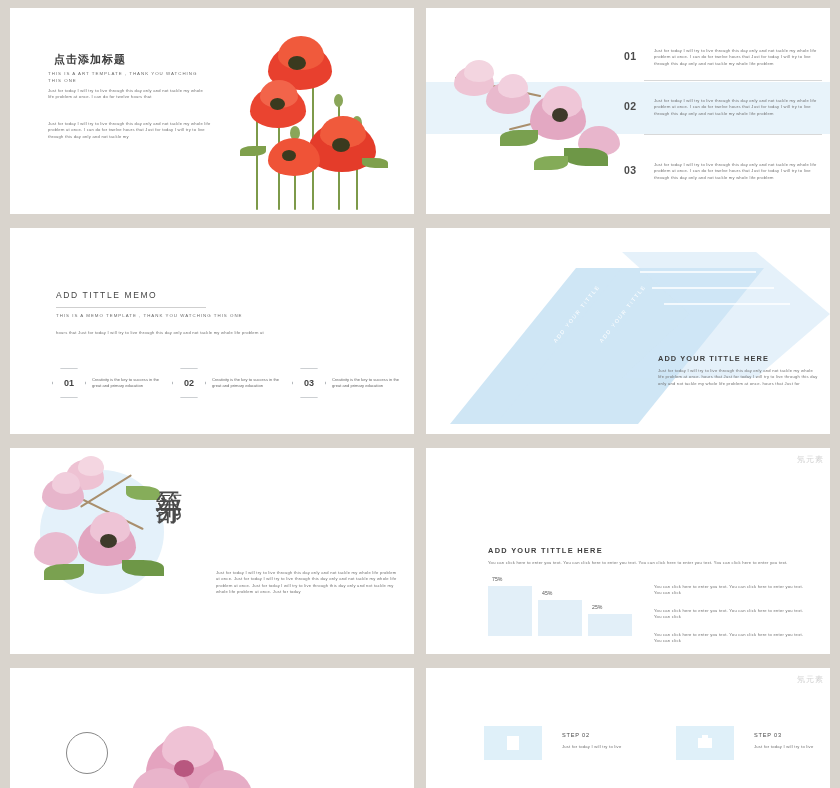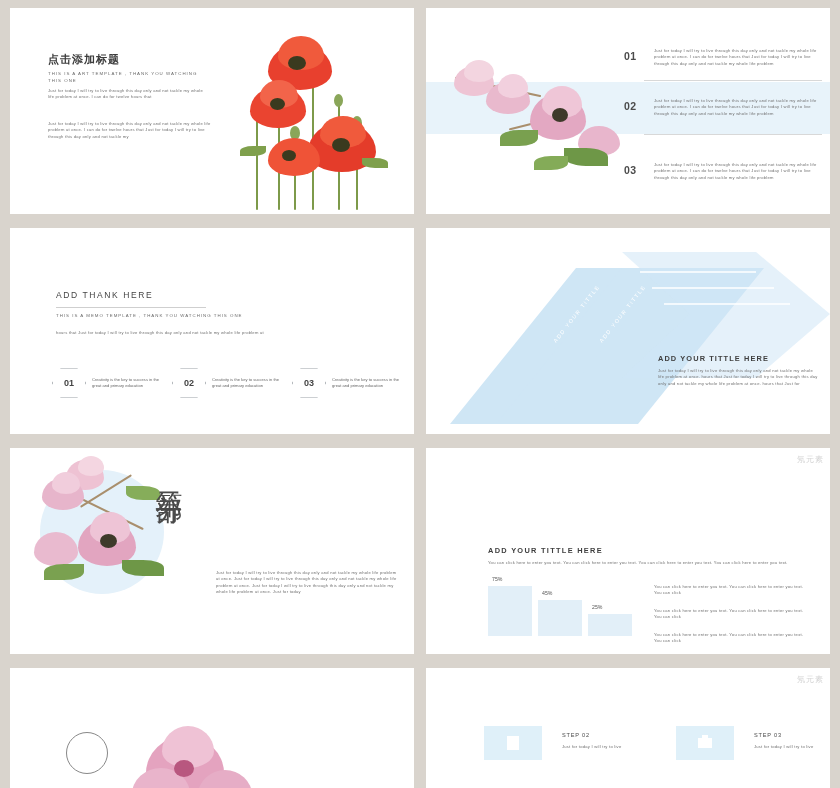--- a/index.html
+++ b/index.html
@@ -23,21 +23,21 @@
     position:relative;
     overflow:hidden;
   }
   
   .tiny{font-size:4.1px;line-height:6.4px;color:#6f6f6f;letter-spacing:.25px;}
   .hdr-cn{font-size:11px;color:#3c3c3c;font-weight:bold;letter-spacing:1px;}
   .hdr-en{font-size:8.5px;color:#444;letter-spacing:1.6px;}
   .sub-en{font-size:4.4px;color:#6b6b6b;letter-spacing:1px;line-height:7px;}
 
   
-  .s1-title{position:absolute;left:38px;top:44px;}
+  .s1-title{position:absolute;left:44px;top:44px;}
   .s1-sub{position:absolute;left:38px;top:62px;width:150px;}
   .s1-p1{position:absolute;left:38px;top:80px;width:155px;}
   .s1-p2{position:absolute;left:38px;top:113px;width:165px;}
   .poppy-wrap{position:absolute;right:8px;top:18px;width:190px;height:186px;}
 
   
   .petal{position:absolute;border-radius:50% 50% 50% 50%/60% 60% 40% 40%;}
   .stem{position:absolute;background:#7d9a4a;border-radius:2px;}
   .bud{position:absolute;background:#8aa659;border-radius:50%;}
 
@@ -157,21 +157,21 @@
       <div class="petal" style="left:94px;top:26px;width:40px;height:32px;background:#efc6d7;"></div>
       <div class="petal" style="left:104px;top:48px;width:16px;height:14px;background:#3e3a2a;border-radius:50%;"></div>
       <div class="petal" style="left:130px;top:66px;width:42px;height:30px;background:#e8b6cc;"></div>
       <div class="petal" style="left:52px;top:70px;width:38px;height:16px;background:#79a04f;border-radius:50% 0 50% 0;"></div>
       <div class="petal" style="left:116px;top:88px;width:44px;height:18px;background:#6e9747;border-radius:0 50% 0 50%;"></div>
       <div class="petal" style="left:86px;top:96px;width:34px;height:14px;background:#84ab58;border-radius:50% 0 50% 0;"></div>
     </div>
   </div>
 
   <div class="slide">
-    <div class="s3-title hdr-en">ADD THANK HERE</div>
+    <div class="s3-title hdr-en">ADD TITTLE MEMO</div>
     <div class="s3-rule"></div>
     <div class="s3-sub sub-en">THIS IS A MEMO TEMPLATE , THANK YOU WATCHING THIS ONE</div>
     <div class="s3-p tiny">hours that Just for today I will try to live through this day only and not tackle my whole life problem at</div>
 
     <div class="hexrow">
       <div class="hexitem">
         <div class="hex">01</div>
         <div class="hex-txt">Creativity is the key to success in the great and primary education</div>
       </div>
       <div class="hexitem">

